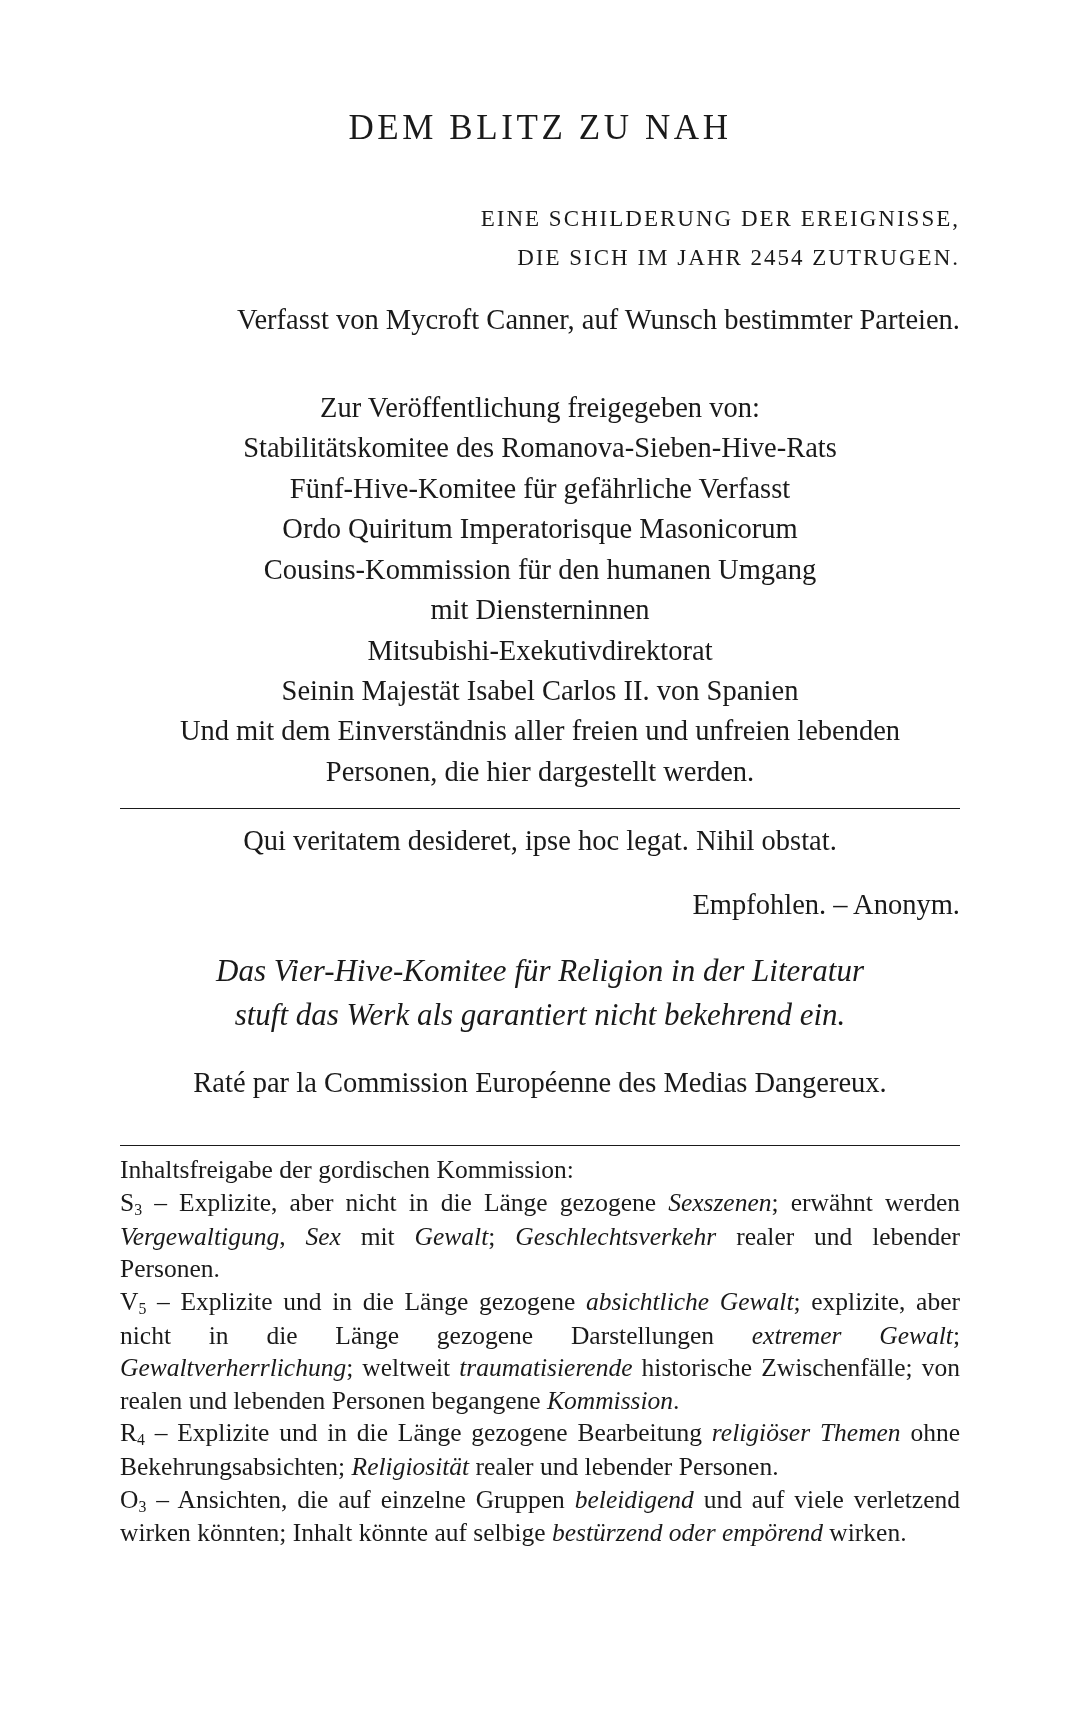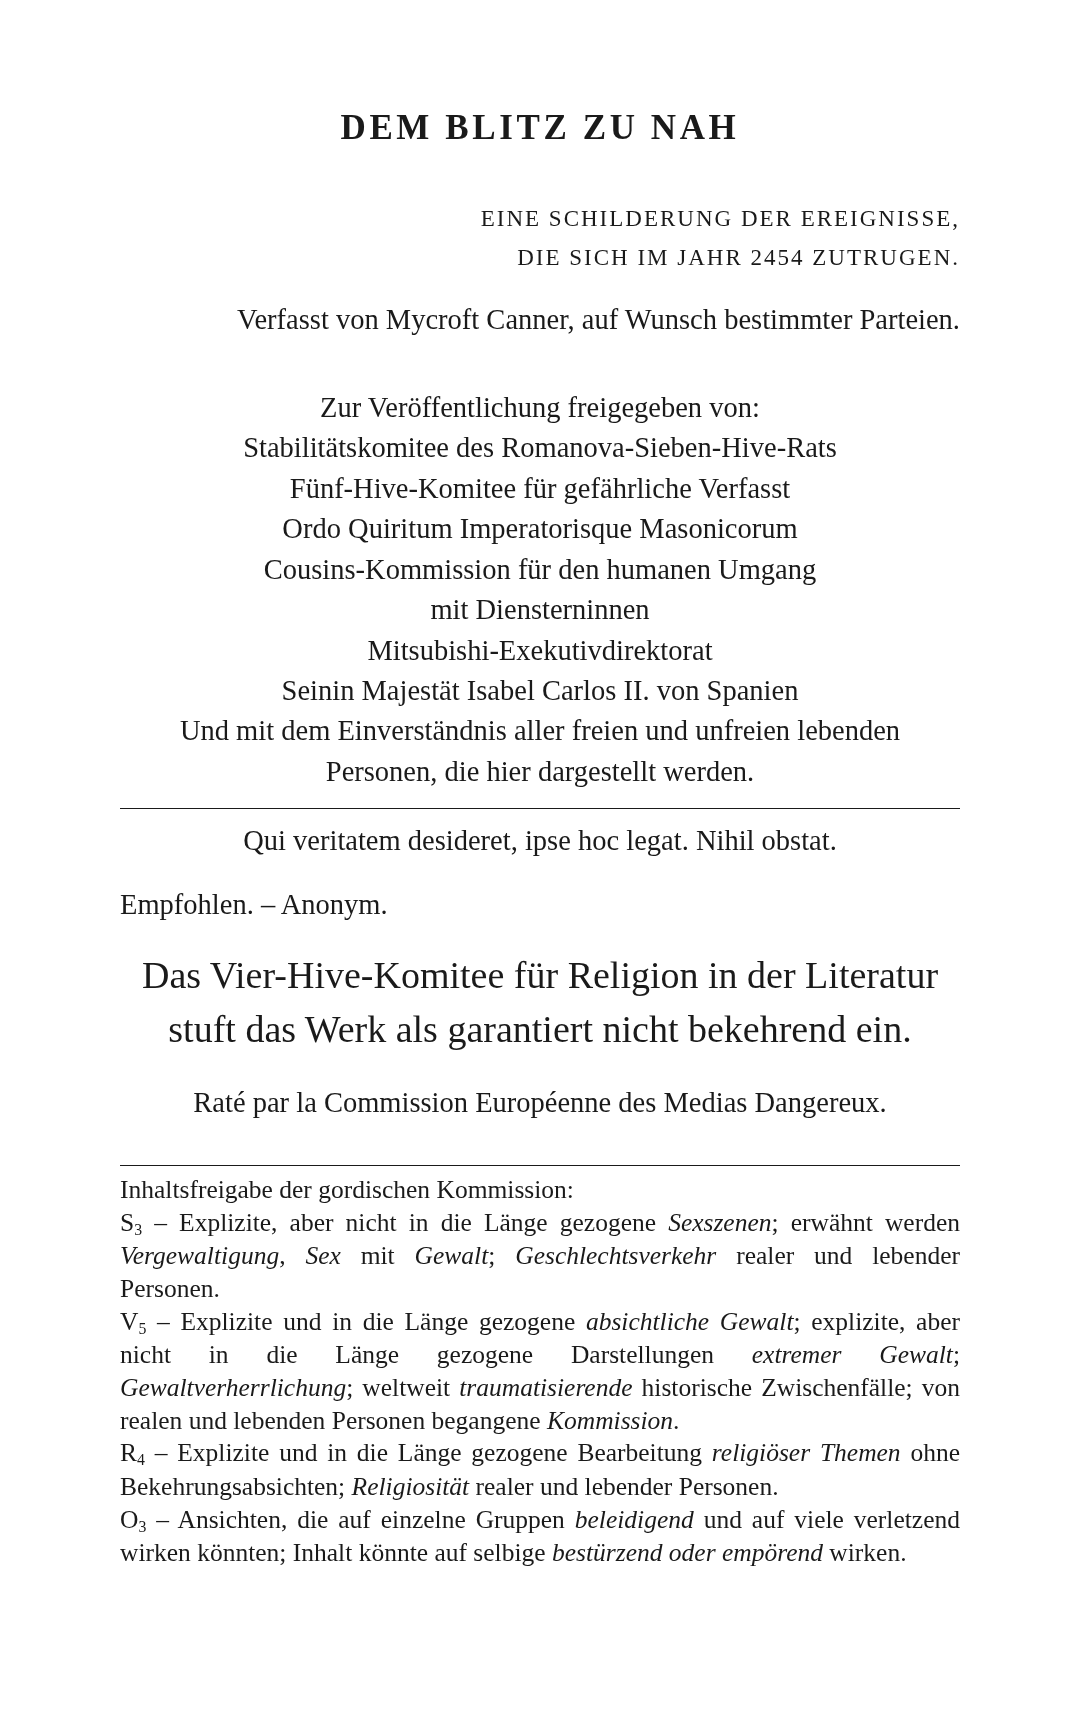--- a/index.html
+++ b/index.html
@@ -23,21 +23,21 @@
   }
 
   
   .title {
     margin-top: 108px;
     text-align: center;
     font-size: 35px;
     letter-spacing: 3.6px;
     font-variant: small-caps;
     text-transform: uppercase;
-    font-weight: bold;
+    font-weight: normal;
   }
 
   
   .subtitle-block {
     margin-top: 52px;
     text-align: right;
   }
   .subtitle-caps {
     font-size: 23px;
     letter-spacing: 2.0px;
@@ -72,29 +72,30 @@
   .rule.top-latin { margin-top: 16px; }
   .rule.ratings { margin-top: 46px; }
 
   .latin-line {
     text-align: center;
     font-size: 28.5px;
     margin-top: 12px;
     line-height: 1.4;
   }
   .empfohlen {
-    text-align: left;
+    text-align: right;
     font-size: 28.5px;
     margin-top: 28px;
   }
   .komitee {
     text-align: center;
-    font-size: 38px;
+    font-size: 31px;
     margin-top: 28px;
     line-height: 1.42;
+    font-style: italic;
   }
   .komitee .ln { display: block; }
   .rate-line {
     text-align: center;
     font-size: 28.5px;
     margin-top: 30px;
   }
 
   
   .ratings {

